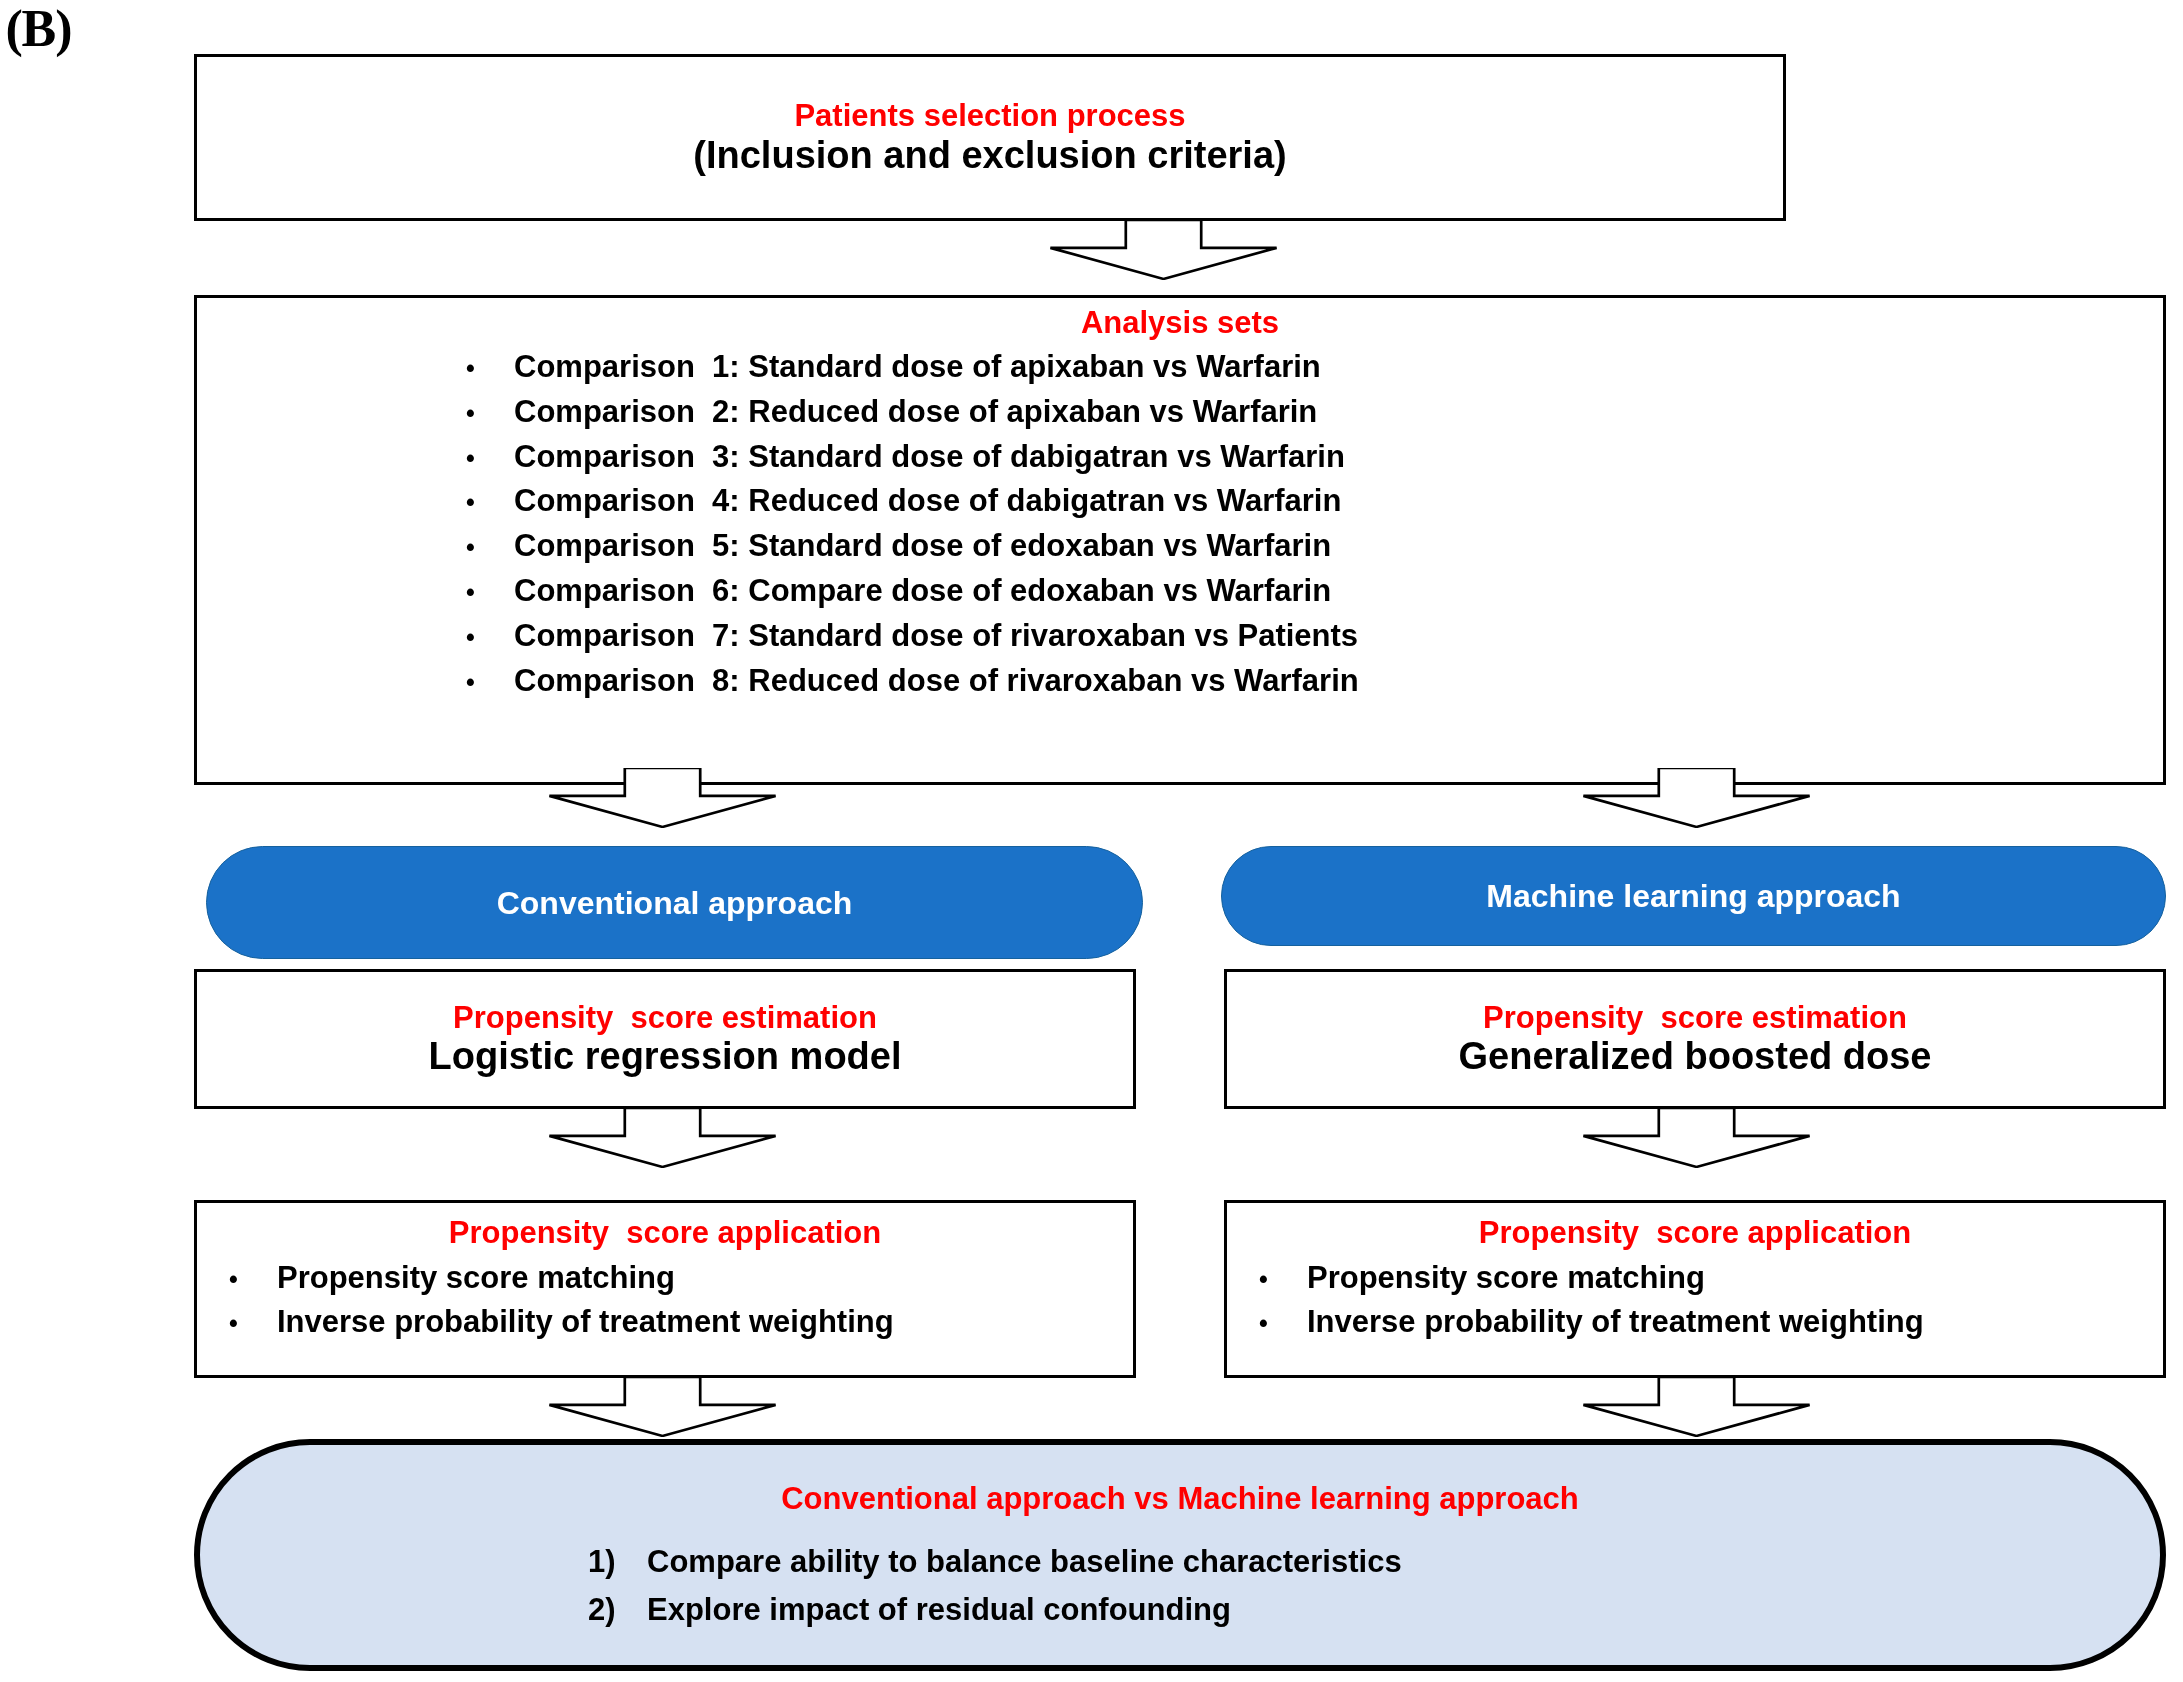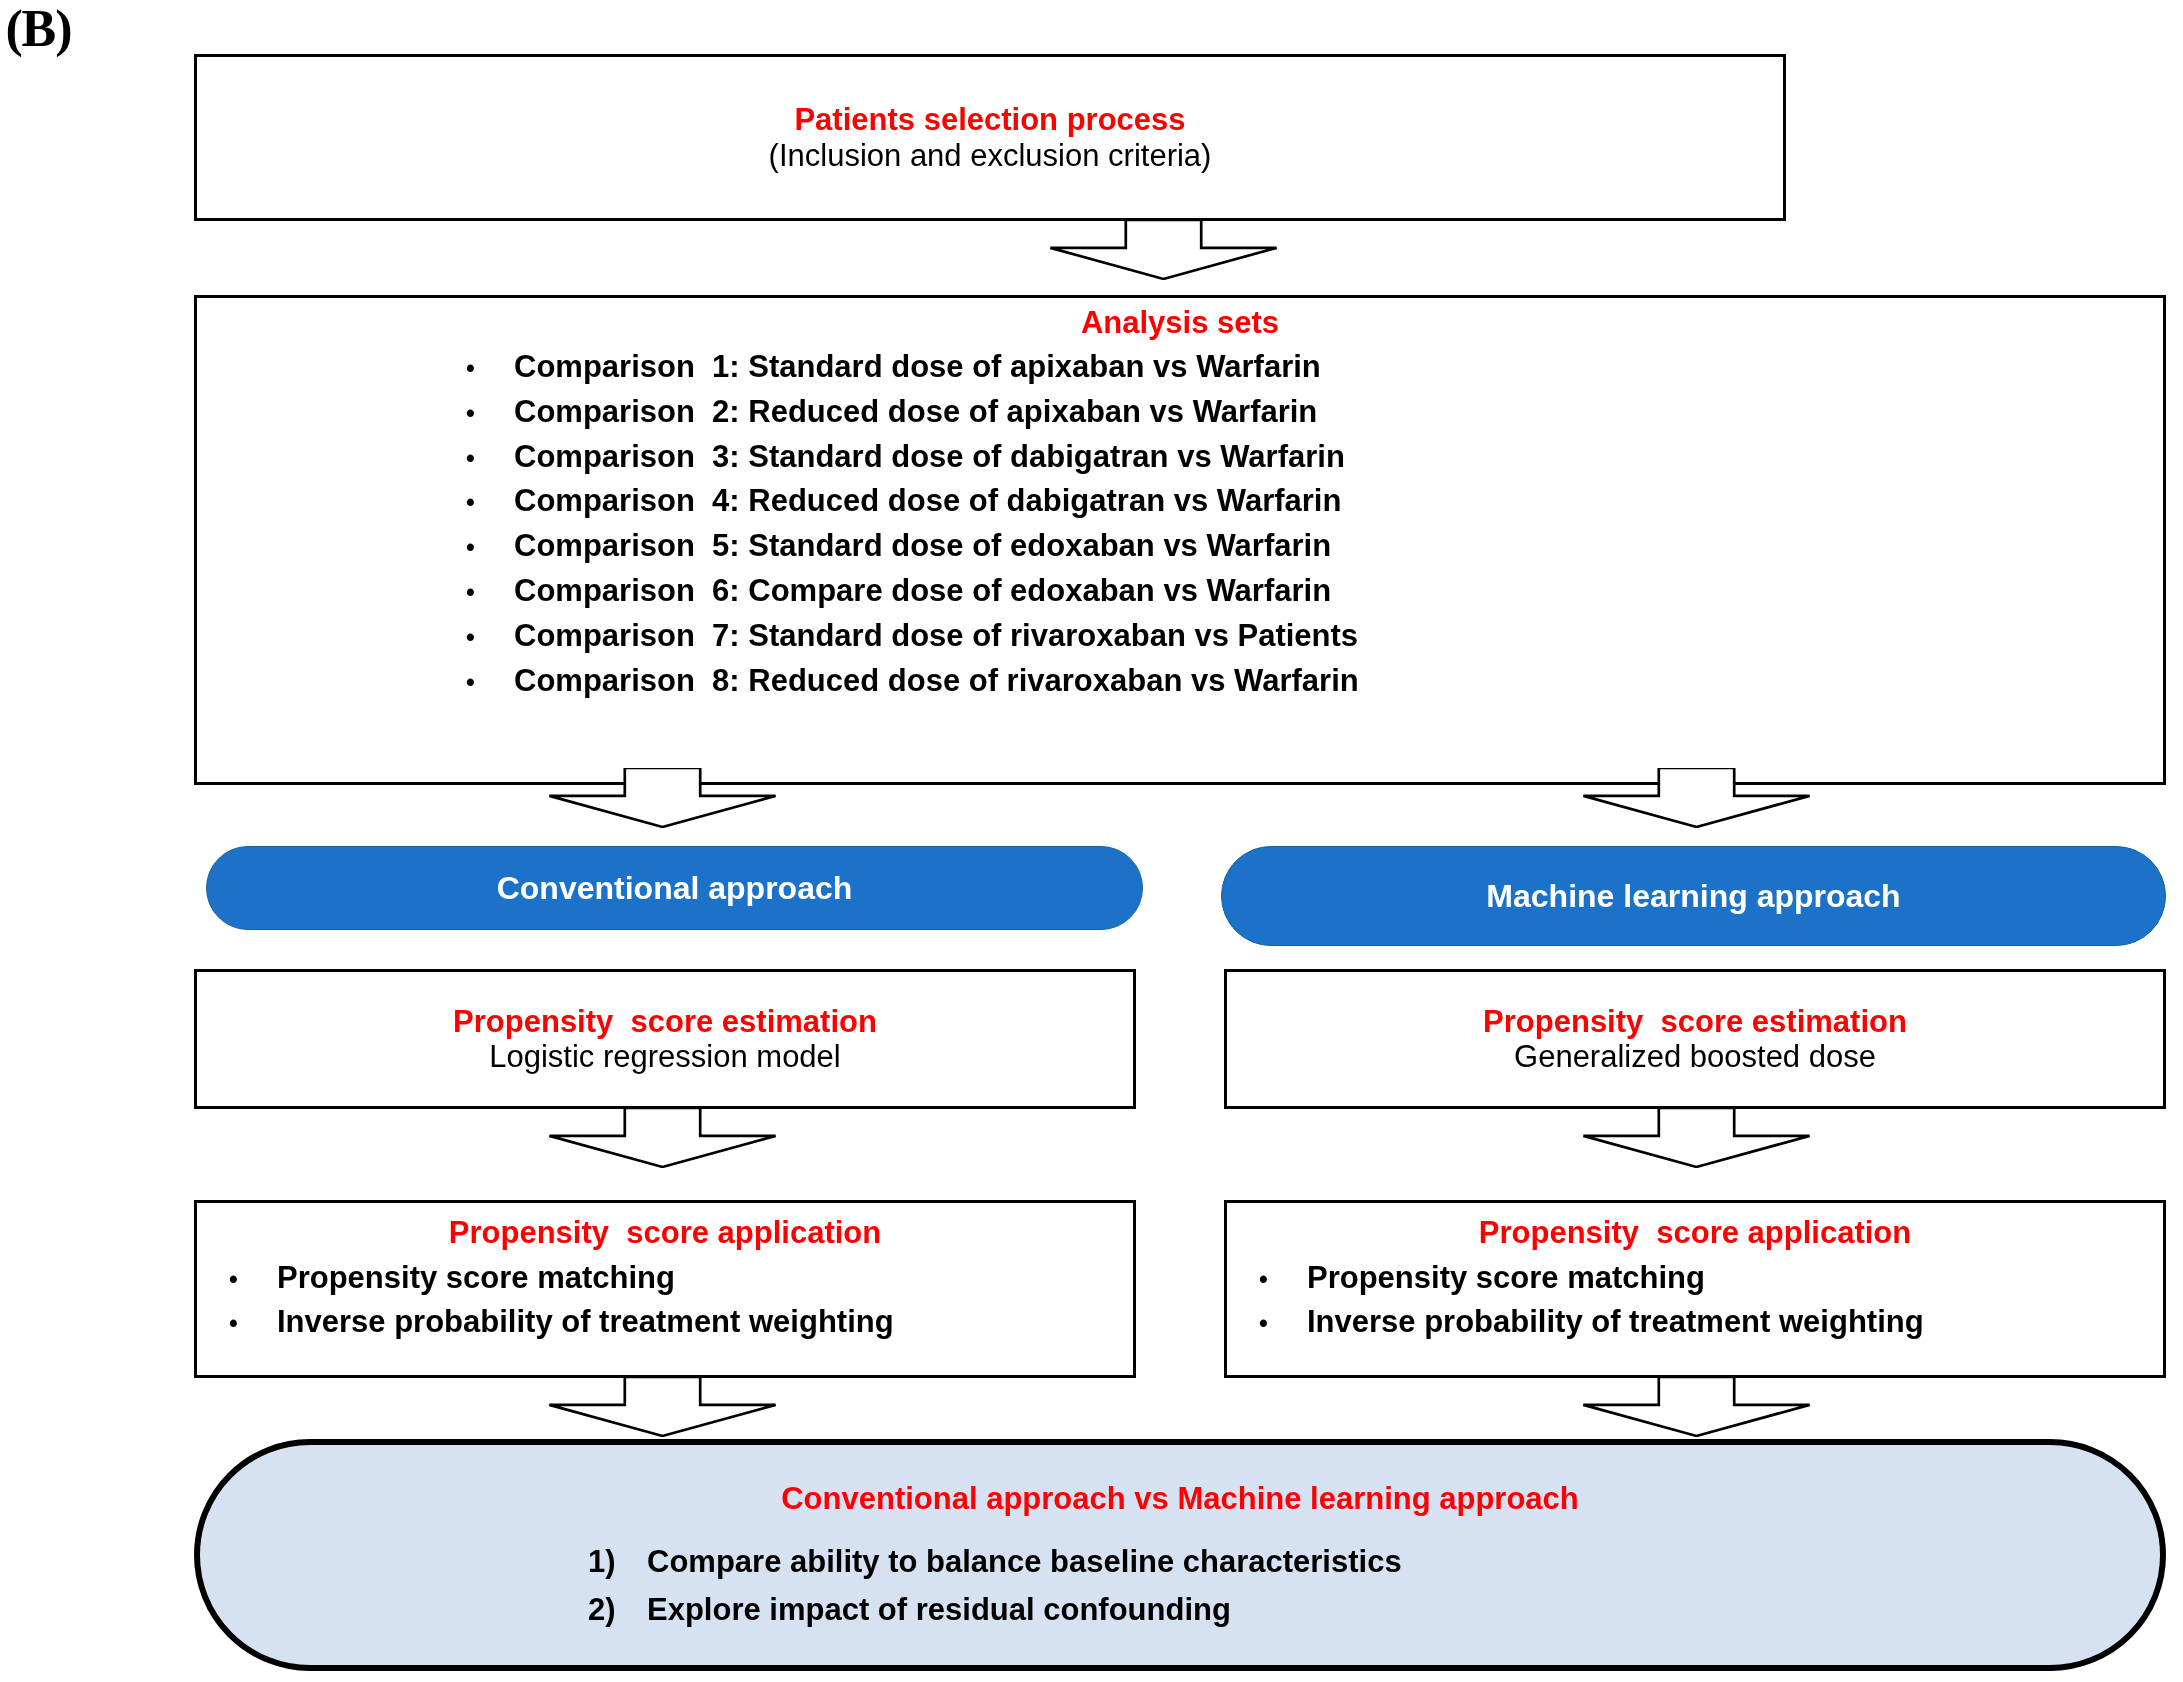--- a/index.html
+++ b/index.html
@@ -72,22 +72,22 @@
   .title-red {
     color: #ff0000;
     font-weight: bold;
     font-size: 31px;
     line-height: 1.14;
     text-align: center;
     white-space: pre;
   }
   .sub-black {
     color: #000000;
-    font-weight: normal;
-    font-size: 31px;
+    font-weight: bold;
+    font-size: 38px;
     line-height: 1.14;
     text-align: center;
     white-space: pre;
   }
   .pill-text {
     color: #ffffff;
     font-weight: bold;
     font-size: 32px;
     text-align: center;
     line-height: 1;
@@ -216,21 +216,21 @@
       <polygon points="150,0 290,0 290,52 430,52 220,110 10,52 150,52"></polygon>
     </svg>
   </div>
 
   <div class="arrow" style="left:1578px; top:768px; width:237px; height:60px;">
     <svg viewBox="0 0 440 112" preserveAspectRatio="none">
       <polygon points="150,0 290,0 290,52 430,52 220,110 10,52 150,52"></polygon>
     </svg>
   </div>
 
-  <div class="pill" style="left:206px; top:846px; width:937px; height:84px;">
+  <div class="pill" style="left:206px; top:846px; width:937px; height:113px;">
     <div class="pill-text">Conventional approach</div>
   </div>
 
   <div class="pill" style="left:1221px; top:846px; width:945px; height:100px;">
     <div class="pill-text">Machine learning approach</div>
   </div>
 
   <div class="box" style="left:194px; top:969px; width:942px; height:140px;">
     <div class="title-red">Propensity  score estimation</div>
     <div class="sub-black">Logistic regression model</div>

